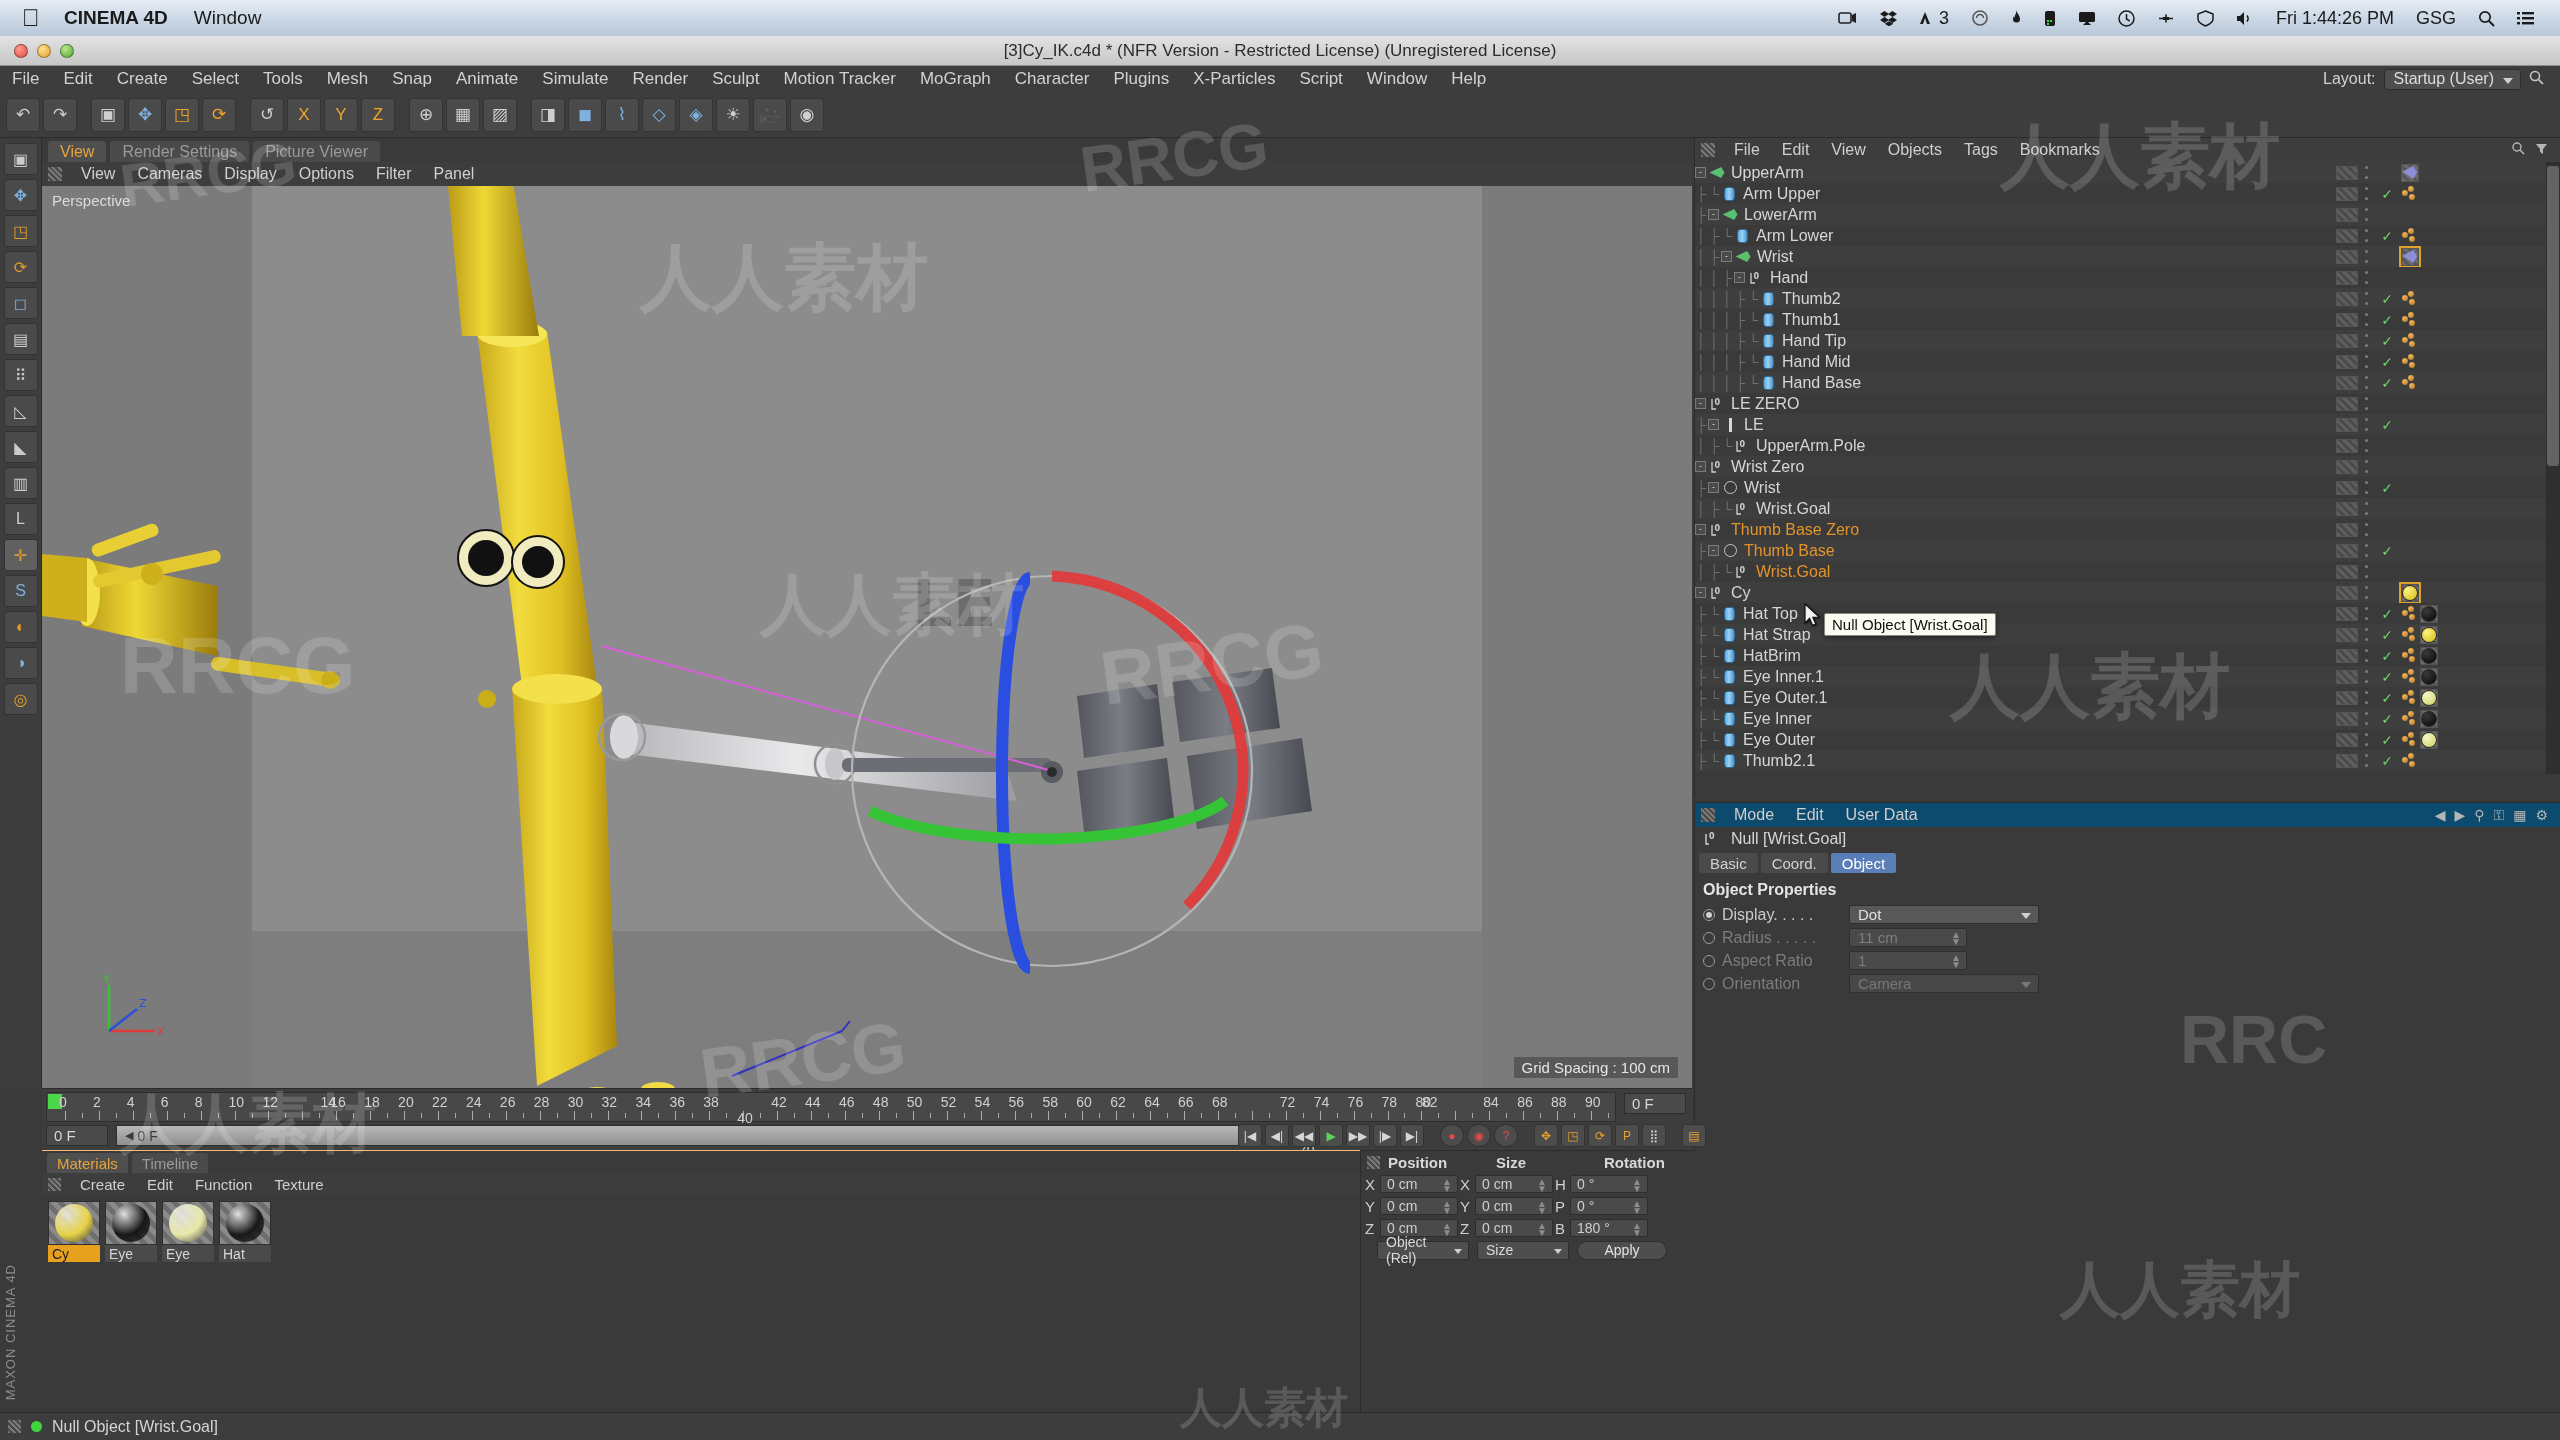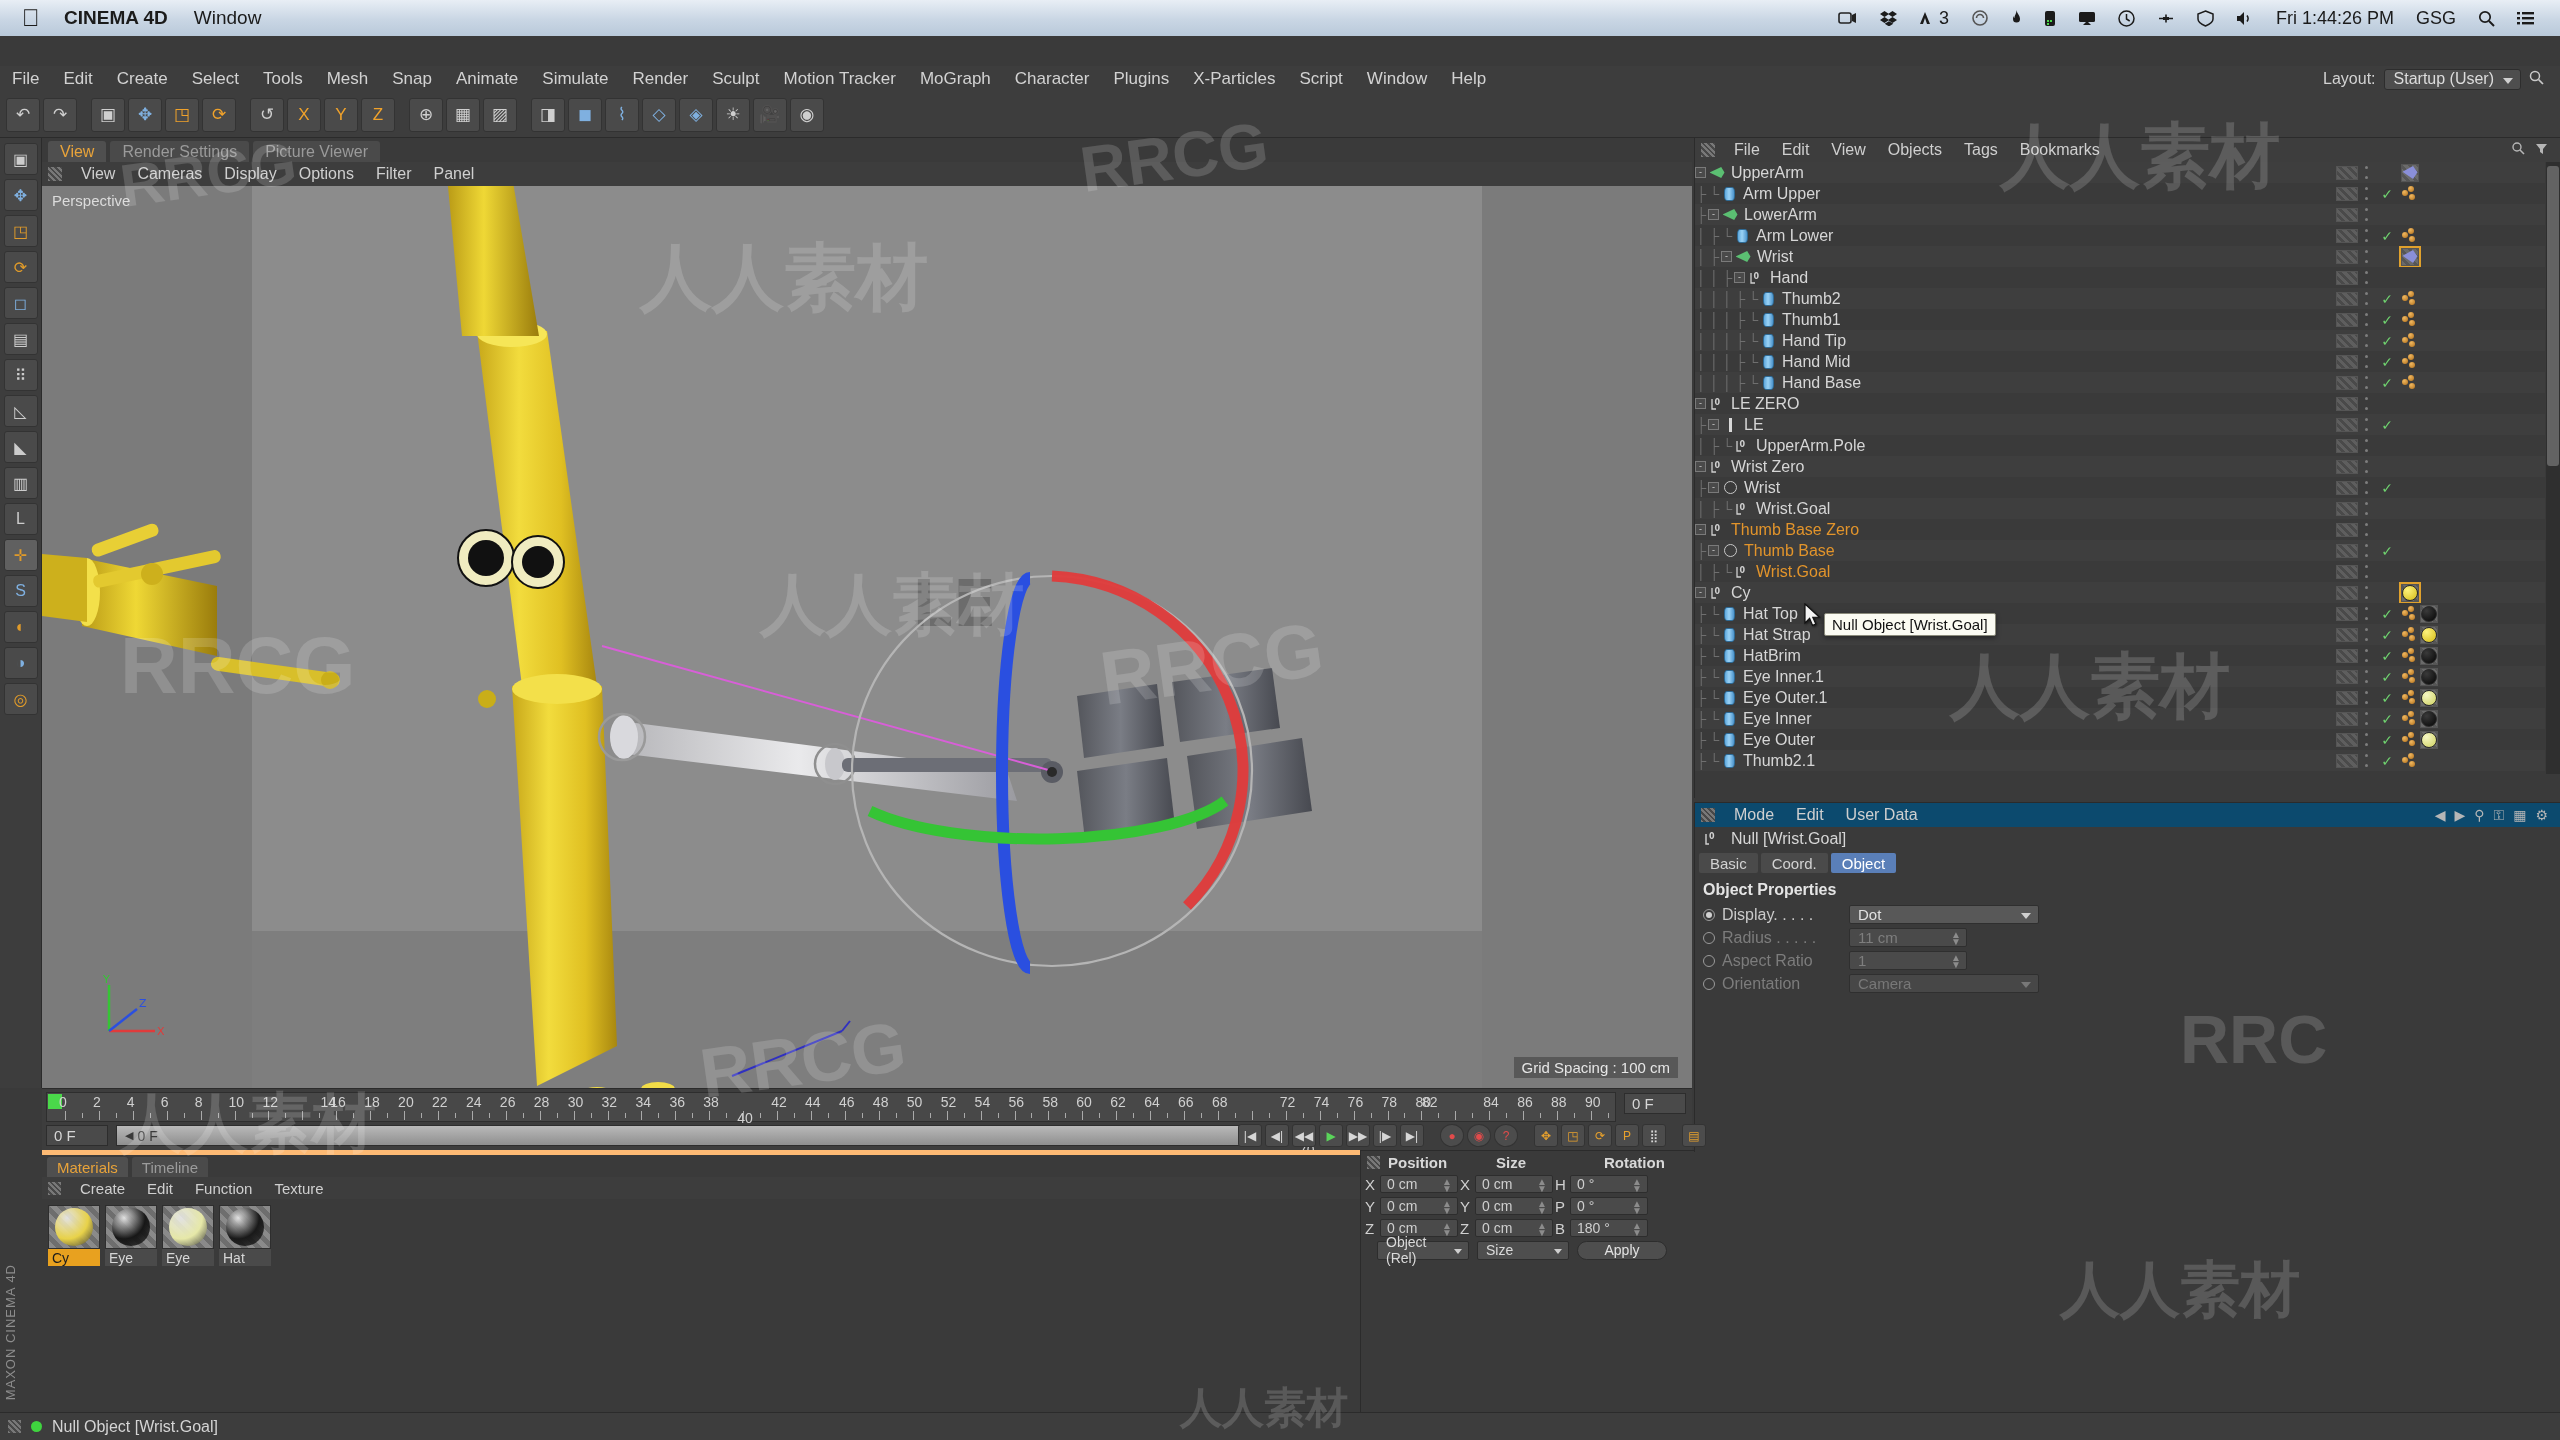--- a/index.html
+++ b/index.html
@@ -163,21 +163,21 @@
      background:linear-gradient(180deg,#b9b9b9,#8f8f8f); border:1px solid #2d2d2d; display:flex; align-items:center; padding-left:8px;
      font-size:14px; color:#3a3a3a;}
   #pb-controls{ position:absolute; left:1196px; top:35px; display:flex; align-items:center; gap:3px;}
   .pb{ width:24px;height:23px; background:#4c4c4c; border:1px solid #333; border-radius:3px; display:flex;align-items:center;justify-content:center;
     color:#d6d6d6; font-size:12px;}
   .pb.green{ color:#5ad45a;}
   .pb.red{ color:#e24b4b; border-radius:50%;}
   .pb.orange{ color:#e6a02d;}
 
   
-  #matpanel{ position:absolute; left:42px; top:1114px; width:1318px; height:290px; background:#3a3a3a; border-top:5px solid #fdba74;}
+  #matpanel{ position:absolute; left:42px; top:1114px; width:1318px; height:290px; background:#3a3a3a; border-top:1px solid #fdba74;}
   #mattabs{ height:22px; display:flex; align-items:flex-end; padding-left:5px; gap:4px;}
   .mtab{ height:20px; padding:0 10px; font-size:15px; display:flex;align-items:center; background:#4a4a4a; color:#9b9b9b; border-radius:3px 3px 0 0;}
   .mtab.active{ background:#4f4f4f; color:#e8a33a;}
   #matmenu{ height:22px; display:flex;align-items:center; font-size:15px; color:#cfcfcf; padding-left:6px; background:#3d3d3d;}
   #matmenu .g{ width:13px;height:13px;margin-right:8px;background:repeating-linear-gradient(45deg,#787878 0 2px,#484848 2px 4px);}
   #matmenu .mmi{ padding:0 11px;}
   #matgrid{ position:absolute; left:6px; top:50px; display:flex; gap:5px;}
   .matcell{ width:52px; }
   .matthumb{ width:52px;height:44px; background:repeating-linear-gradient(45deg,#8a8a8a 0 5px,#6e6e6e 5px 10px);
      display:flex;align-items:center;justify-content:center; border:1px solid #2e2e2e;}
@@ -306,20 +306,26 @@
             <rect x="0" y="11" width="3" height="2.4"></rect>
             <rect x="5" y="11" width="12" height="2.4"></rect>
           </g>
         </svg>
     </span>
   </div>
 </div>
 
 <div id="c4d">
 
+  <div id="titlebar">
+    <span class="traffic tl-red"></span>
+    <span class="traffic tl-yel"></span>
+    <span class="traffic tl-grn"></span>
+    <span id="win-title">[3]Cy_IK.c4d * (NFR Version - Restricted License) (Unregistered License)</span>
+  </div>
 
   <div id="mainmenu">
     <span class="mm">File</span>
     <span class="mm">Edit</span>
     <span class="mm">Create</span>
     <span class="mm">Select</span>
     <span class="mm">Tools</span>
     <span class="mm">Mesh</span>
     <span class="mm">Snap</span>
     <span class="mm">Animate</span>

